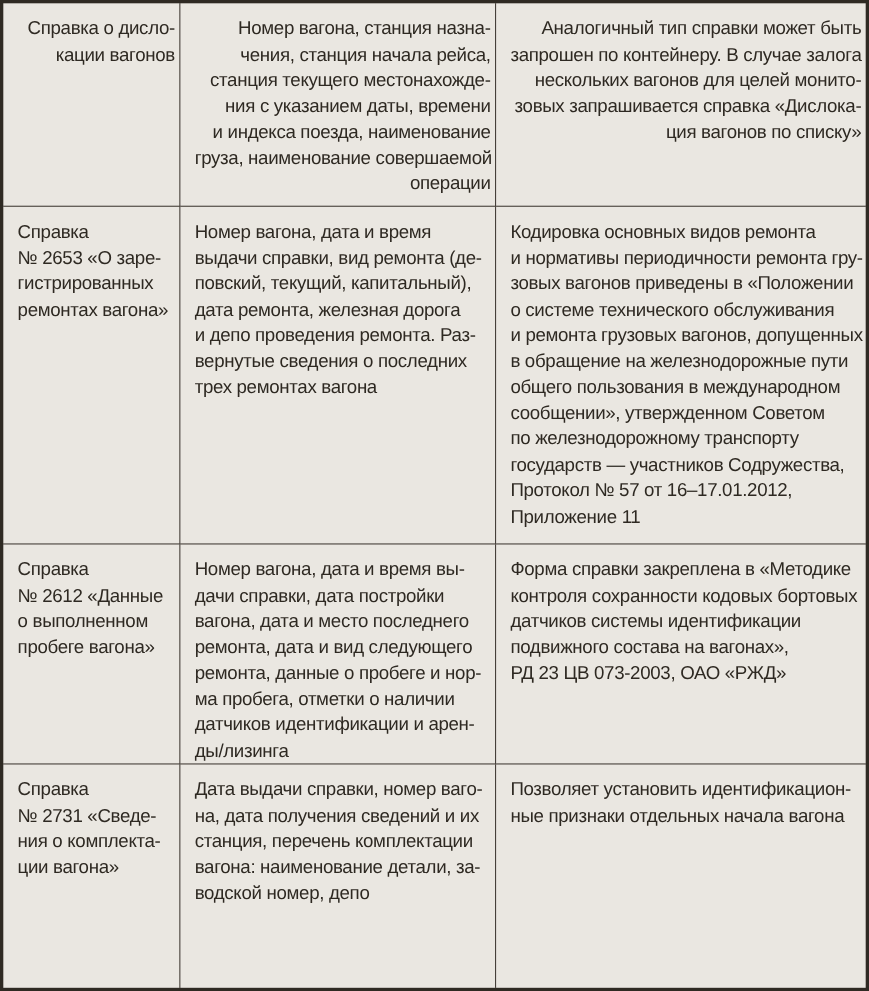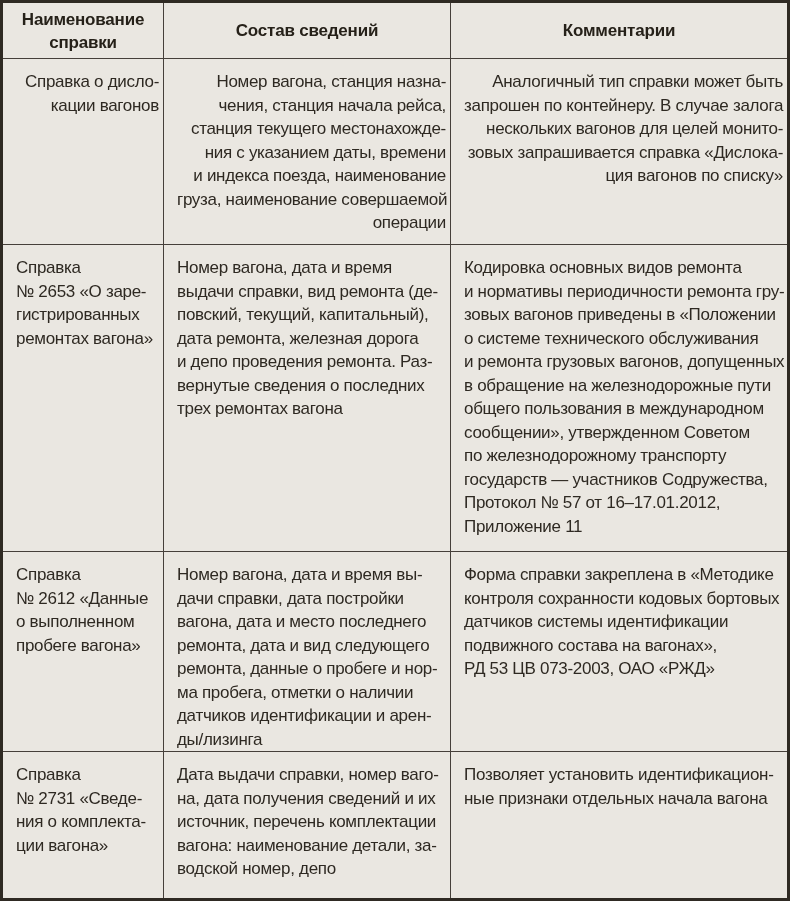--- a/index.html
+++ b/index.html
@@ -53,26 +53,20 @@
 </head>
 <body>
 
 <table class="doc-table">
   <colgroup>
     <col class="c1">
     <col class="c2">
     <col class="c3">
   </colgroup>
   <tbody>
-      <tr class="hdr">
-    <th>Наименование
-справки</th>
-    <th>Состав сведений</th>
-    <th>Комментарии</th>
-  </tr>
   <tr class="row-1">
     <td>Справка о дисло-
 кации вагонов</td>
     <td>Номер вагона, станция назна-
 чения, станция начала рейса,
 станция текущего местонахожде-
 ния с указанием даты, времени
 и индекса поезда, наименование
 груза, наименование совершаемой
 операции</td>
@@ -117,29 +111,29 @@
 вагона, дата и место последнего
 ремонта, дата и вид следующего
 ремонта, данные о пробеге и нор-
 ма пробега, отметки о наличии
 датчиков идентификации и арен-
 ды/лизинга</td>
     <td>Форма справки закреплена в «Методике
 контроля сохранности кодовых бортовых
 датчиков системы идентификации
 подвижного состава на вагонах»,
-РД 53 ЦВ 073-2003, ОАО «РЖД»</td>
+РД 23 ЦВ 073-2003, ОАО «РЖД»</td>
   </tr>
   <tr class="row-4">
     <td>Справка
 № 2731 «Сведе-
 ния о комплекта-
 ции вагона»</td>
     <td>Дата выдачи справки, номер ваго-
 на, дата получения сведений и их
-источник, перечень комплектации
+станция, перечень комплектации
 вагона: наименование детали, за-
 водской номер, депо</td>
     <td>Позволяет установить идентификацион-
 ные признаки отдельных начала вагона</td>
   </tr>
 </tbody>
   </table>
 
 </body></html>

